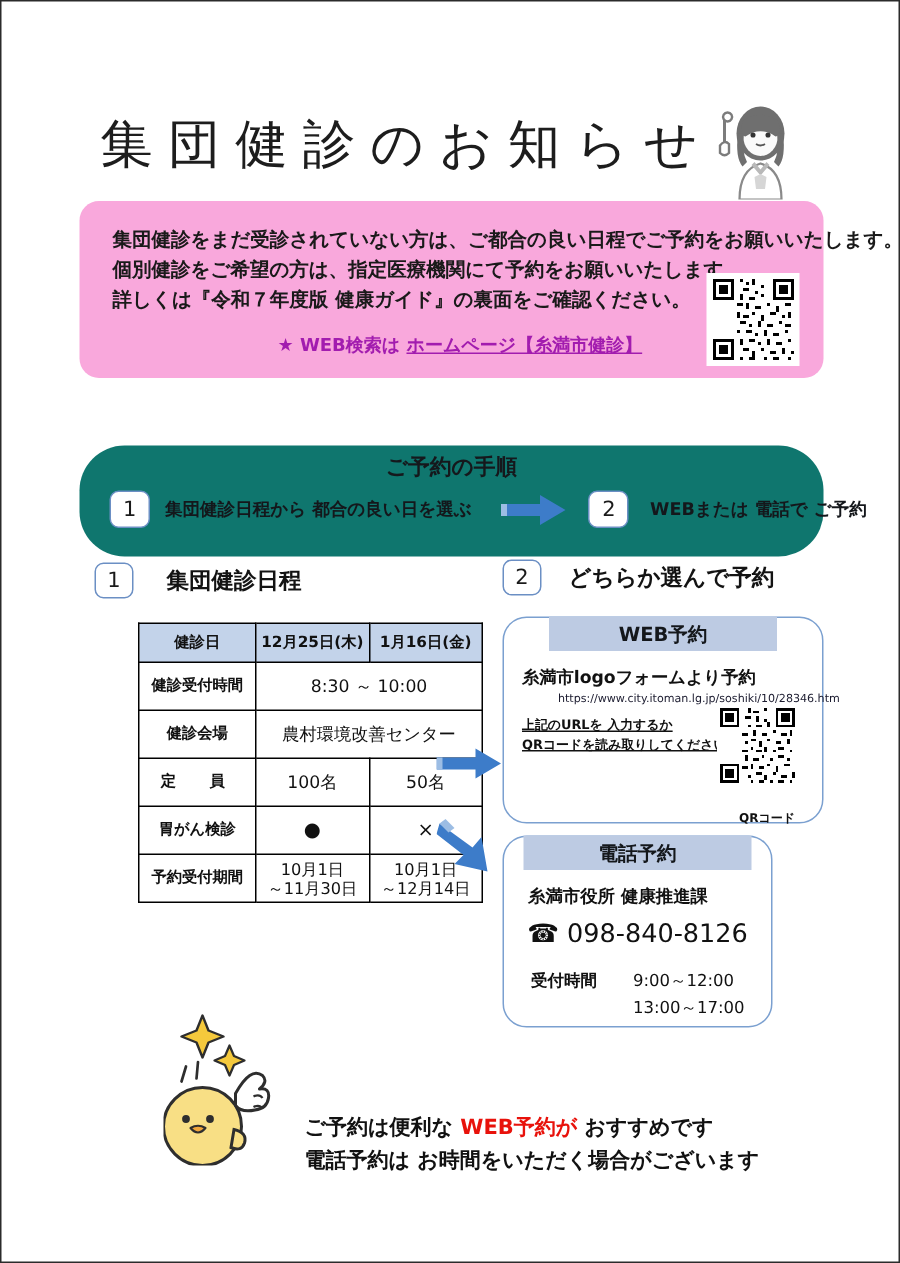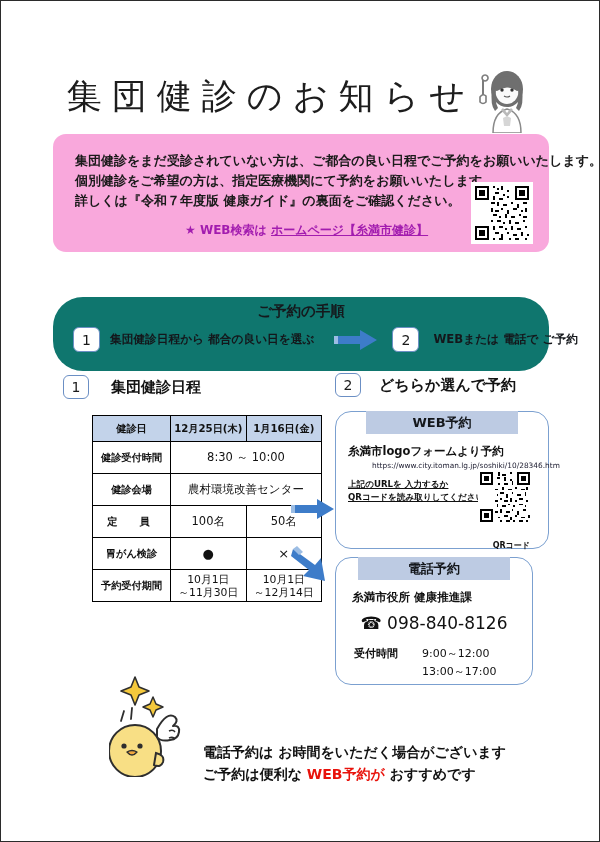--- a/index.html
+++ b/index.html
@@ -121,21 +121,21 @@
   .arrow-d { position: absolute; left: 290px; top: 542px; width: 48px; height: 42px; }
 
   
   .rbox {
     position: absolute;
     border: 1.6px solid #7ba0d0;
     border-radius: 16px;
     background: #fff;
   }
   .rbox-web { left: 334px; top: 410px; width: 214px; height: 138px; }
-  .rbox-tel { left: 334px; top: 556px; width: 198px; height: 128px; }
+  .rbox-tel { left: 334px; top: 556px; width: 180px; height: 128px; }
   .rbox-head {
     position: absolute; left: 50%; transform: translateX(-50%);
     top: -1px;
     width: 152px; height: 23px;
     background: #bdcbe3;
     display: flex; align-items: center; justify-content: center;
     font-size: 13px; font-weight: 700; color: #14171b;
   }
   .web-sub {
     position: absolute; left: 12px; top: 32px;
@@ -436,17 +436,17 @@
     <ellipse cx="26" cy="92" rx="26" ry="26" fill="#f8df85" stroke="#2e2e2e" stroke-width="2"></ellipse>
     <path d="M47 94 q9 2 7 9 q-2 6 -9 3 z" fill="#f8df85" stroke="#2e2e2e" stroke-width="2"></path>
     <path d="M48 70 q10 -18 18 -12 q4 4 -2 9 q7 -1 6 6 q-1 7 -9 8 q-9 2 -13 -3 z" fill="#ffffff" stroke="#2e2e2e" stroke-width="2" stroke-linejoin="round"></path>
     <path d="M60 72 q4 -2 6 1" stroke="#2e2e2e" stroke-width="1.5" fill="none"></path>
     <path d="M60 79 q4 -2 6 1" stroke="#2e2e2e" stroke-width="1.5" fill="none"></path>
     <circle cx="15" cy="87" r="2.6" fill="#2e2e2e"></circle>
     <circle cx="31" cy="87" r="2.6" fill="#2e2e2e"></circle>
     <path d="M18 93 q5 -3 10 0 q-5 6 -10 0 z" fill="#f0a63c" stroke="#2e2e2e" stroke-width="1.4" stroke-linejoin="round"></path>
   </svg>
   <div class="bottom-text">
+    <div><span>ご予約は便利な </span><span class="red">WEB予約が</span><span> おすすめです</span></div>
     <div>電話予約は お時間をいただく場合がございます</div>
-    <div><span>ご予約は便利な </span><span class="red">WEB予約が</span><span> おすすめです</span></div>
   </div>
 
 </div>
 
 </body></html>

